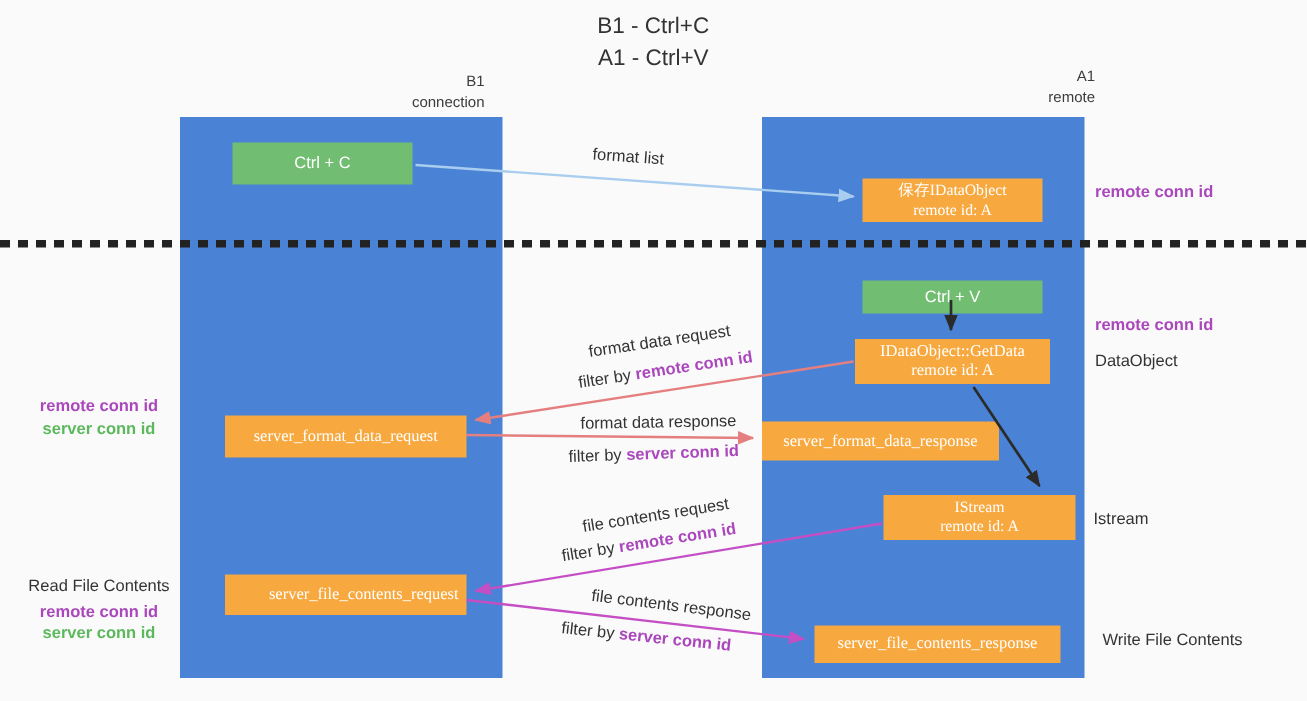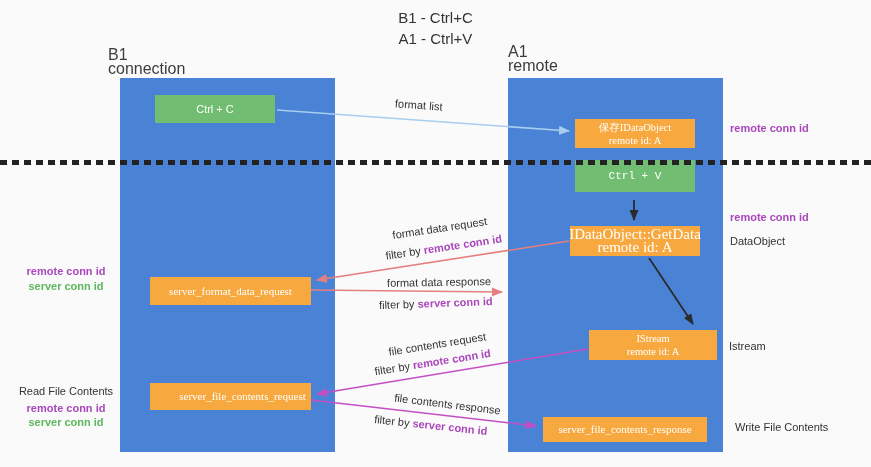--- a/index.html
+++ b/index.html
@@ -3,21 +3,21 @@
 <meta charset="utf-8">
 <style>
   * { margin:0; padding:0; box-sizing:border-box; }
   html,body { width:871px; height:467px; }
   body { font-family:"Liberation Sans", sans-serif; background:#fafafa; }
   .canvas { position:relative; width:871px; height:467px; background:#fafafa; overflow:hidden; }
 
   .title { position:absolute; top:7px; left:0; width:100%; text-align:center;
            font-size:15px; line-height:21px; color:var(--text-dark,#383838); z-index:2; }
 
-  .col-header { position:absolute; text-align:left; font-size:16px; line-height:14px;
+  .col-header { position:absolute; text-align:right; font-size:10px; line-height:14px;
                 color:#3c3c3c; z-index:2; }
   .col-header.left  { left:108px; top:48px; width:215px; }
   .col-header.right { left:508px; top:45px; width:222px; }
 
   .column { position:absolute; top:78px; width:215px; height:374px;
             background:var(--column-blue,#4a83d6); z-index:1; }
   .column.left  { left:120px; }
   .column.right { left:508px; }
 
   .dashline { position:absolute; left:0; top:160px; width:871px; height:5px; z-index:6;
@@ -33,22 +33,22 @@
   .head-magenta { fill:var(--arrow-magenta,#c44fc4); }
   .head-black   { fill:#2b2b2b; }
 
   .node { position:absolute; display:flex; flex-direction:column; align-items:center;
           justify-content:center; color:#fff; font-size:11px; line-height:13px;
           text-align:left; z-index:4; }
   .green  { background:var(--box-green,#71bd71); }
   .orange { background:var(--box-orange,#f7a83e);font-family:Liberation Serif, serif; }
   .n-ctrl-c   { left:155px; top:95px;  width:120px; height:28px; }
   .n-save     { left:575px; top:119px; width:120px; height:29px; font-size:10.5px; }
-  .n-ctrl-v   { left:575px; top:160px; width:120px; height:32px;font-family:Liberation Mono, monospace; }
-  .n-getdata  { left:570px; top:226px; width:130px; height:30px; font-size:15px; }
+  .n-ctrl-v   { left:575px; top:187px; width:120px; height:22px; }
+  .n-getdata  { left:570px; top:226px; width:130px; height:30px; font-size:11px; }
   .n-fmt-req  { left:150px; top:267px; width:161px; height:28px;margin-top:10px; }
   .n-fmt-res  { left:508px; top:281px; width:158px; height:26px; }
   .n-istream  { left:589px; top:330px; width:128px; height:30px; font-size:10.5px; }
   .n-file-req { left:150px; top:383px; width:161px; height:27px;padding-left:24px; }
   .n-file-res { left:543px; top:417px; width:164px; height:25px; }
 
   .flabel { position:absolute; font-size:11px; color:var(--text-dark,#333); white-space:nowrap;
             z-index:6; }
   .purple { color:var(--conn-purple,#ab47bc); font-weight:bold; }
   .greentxt { color:var(--conn-green,#5cb85c); font-weight:bold; }
@@ -139,20 +139,23 @@
 
   <div class="node orange n-getdata">
     <span>IDataObject::GetData</span>
     <span>remote id: A</span>
   </div>
 
   <div class="node orange n-fmt-req">
     <span>server_format_data_request</span>
   </div>
 
+  <div class="node orange n-fmt-res">
+    <span>server_format_data_response</span>
+  </div>
 
   <div class="node orange n-istream">
     <span>IStream</span>
     <span>remote id: A</span>
   </div>
 
   <div class="node orange n-file-req">
     <span>server_file_contents_request</span>
   </div>
 

